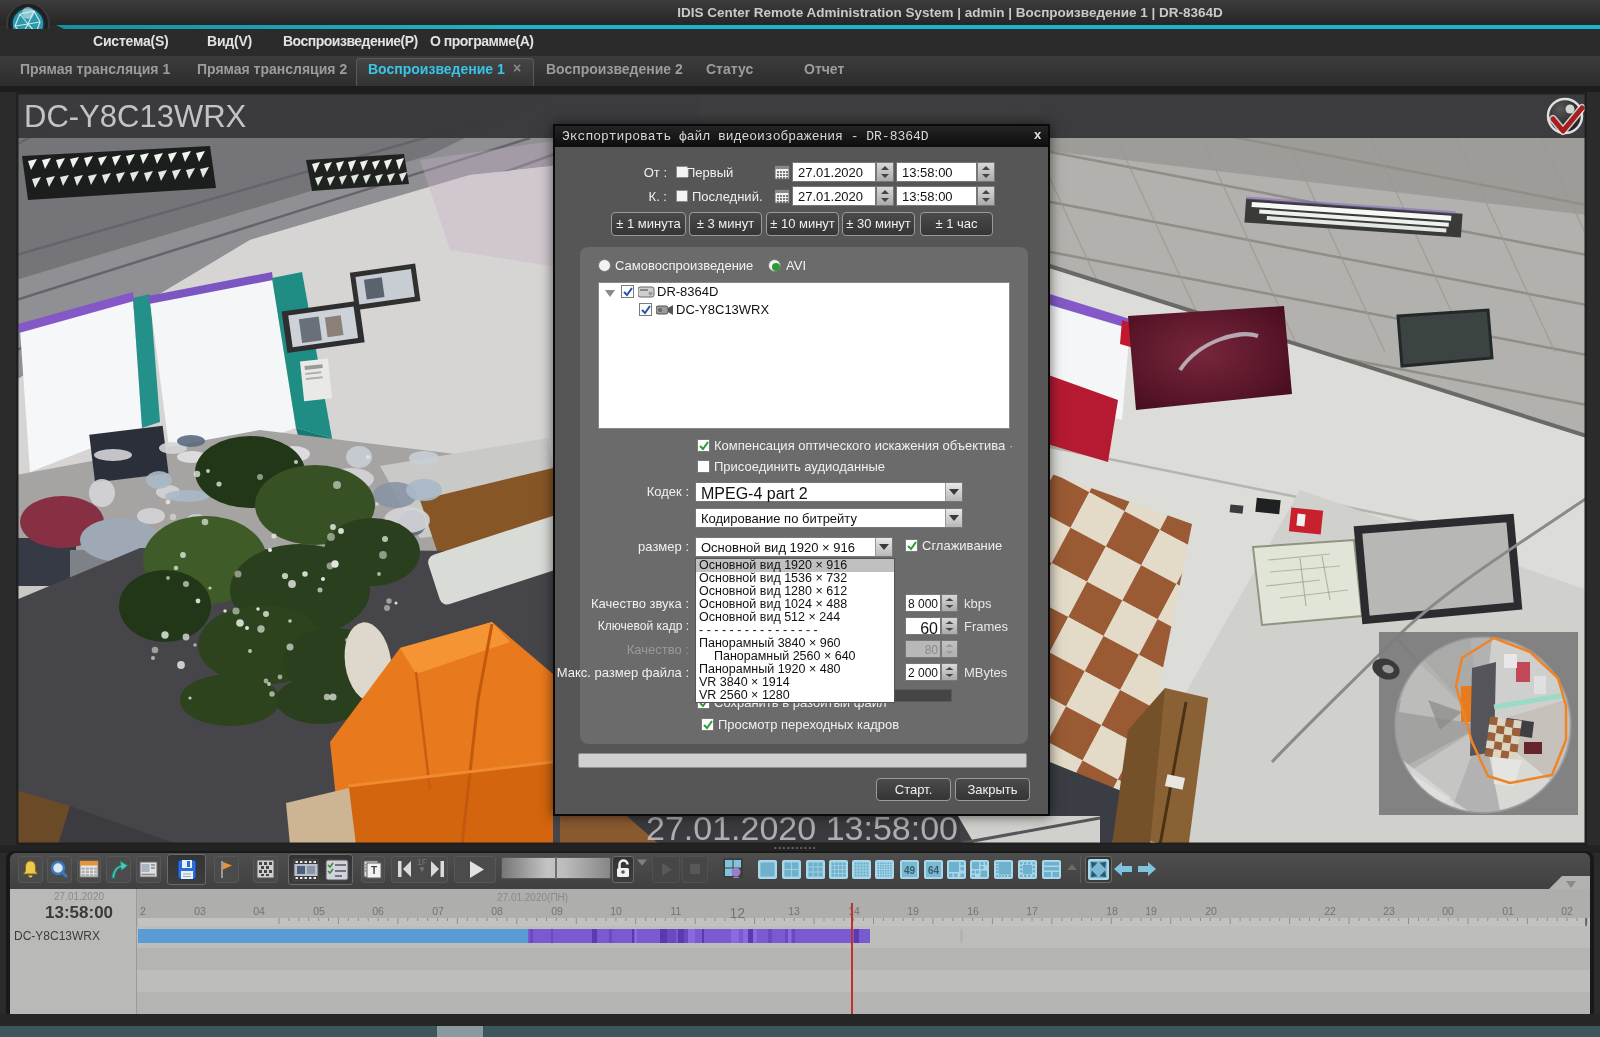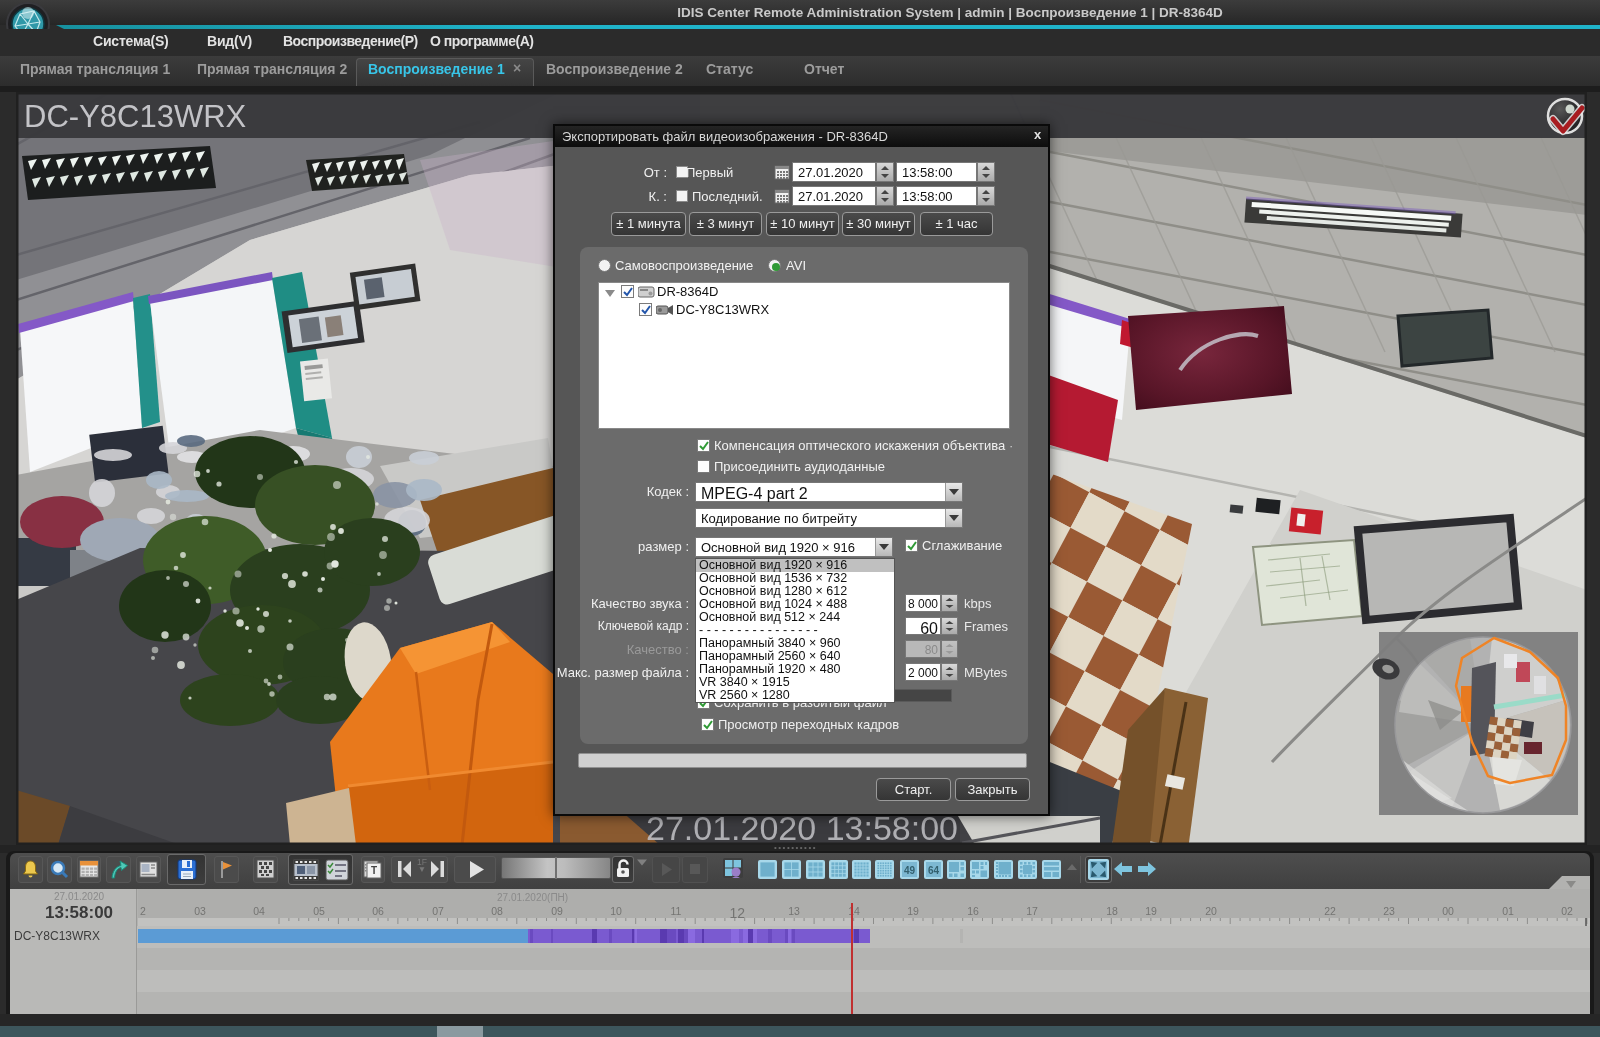--- a/index.html
+++ b/index.html
@@ -708,21 +708,21 @@
       </radialGradient>
     </defs>
 <circle cx="1565" cy="116" r="17" fill="url(#ptz)" stroke="#dedede" stroke-width="2.5"></circle>
 <circle cx="1570" cy="109" r="4.5" fill="#cfd8cf"></circle>
 <path d="M1553,119 L1563,131 L1582,108" stroke="#e8e8e8" stroke-width="8" fill="none" stroke-linecap="round" stroke-linejoin="round" opacity="0.85"></path>
 <path d="M1553,119 L1563,131 L1582,108" stroke="#a81c20" stroke-width="5" fill="none" stroke-linecap="round" stroke-linejoin="round"></path>
 <rect x="17" y="93" width="1569" height="751" fill="none" stroke="#202020" stroke-width="3"></rect>
   </svg>
 <div class="abs" style="left:553px;top:124px;width:497px;height:692px;background:#565656;border:2px solid #0a0a0a;box-shadow:0 0 12px rgba(0,0,0,0.6);">
 <div class="abs" style="left:0;top:0;width:493px;height:21px;background:linear-gradient(#242424,#0d0d0d);"></div>
-<div class="abs" style="left:7px;top:3px;font-size:13px;color:#d8d8d8;">Экспортировать файл видеоизображения - DR-8364D</div>
+<div class="abs" style="left:7px;top:3px;font-size:13px;color:#d8d8d8;font-family:Liberation Mono, monospace;">Экспортировать файл видеоизображения - DR-8364D</div>
 <div class="abs" style="left:479px;top:1px;font-size:13px;font-weight:bold;color:#e0e0e0;">x</div>
 <div class="abs" style="left:0;top:39px;width:112px;text-align:right;font-size:13px;color:#f0f0f0;">От :</div>
 <div class="abs" style="left:121px;top:40px;width:12px;height:12px;background:#f4f4f4;border:1px solid #8a8a8a;"></div>
 <div class="abs" style="left:131px;top:39px;font-size:13px;color:#f0f0f0;">Первый</div>
 <svg class="abs" style="left:219px;top:38px;" width="16" height="16">
       <rect x="1" y="2" width="14" height="13" fill="#f0f0f0" stroke="#666" stroke-width="1"></rect>
       <rect x="1" y="2" width="14" height="3" fill="#888"></rect>
       <g fill="#777">
         <rect x="3" y="7" width="2" height="2"></rect>
         <rect x="6" y="7" width="2" height="2"></rect>
@@ -882,23 +882,23 @@
     </svg>
 <div class="abs" style="left:163px;top:591px;font-size:13px;color:#f0f0f0;">Просмотр переходных кадров</div>
 <div class="abs" style="left:140px;top:432px;width:200px;height:145px;background:#fff;border:1px solid #555;z-index:5;"></div>
 <div class="abs" style="left:141px;top:433px;width:198px;height:13px;background:#c0c0c0;font-size:12.5px;color:#111;padding-left:3px;white-space:nowrap;z-index:6;line-height:13px;">Основной вид  1920 × 916</div>
 <div class="abs" style="left:141px;top:446px;width:198px;height:13px;font-size:12.5px;color:#111;padding-left:3px;white-space:nowrap;z-index:6;line-height:13px;">Основной вид  1536 × 732</div>
 <div class="abs" style="left:141px;top:459px;width:198px;height:13px;font-size:12.5px;color:#111;padding-left:3px;white-space:nowrap;z-index:6;line-height:13px;">Основной вид  1280 × 612</div>
 <div class="abs" style="left:141px;top:472px;width:198px;height:13px;font-size:12.5px;color:#111;padding-left:3px;white-space:nowrap;z-index:6;line-height:13px;">Основной вид  1024 × 488</div>
 <div class="abs" style="left:141px;top:485px;width:198px;height:13px;font-size:12.5px;color:#111;padding-left:3px;white-space:nowrap;z-index:6;line-height:13px;">Основной вид  512 × 244</div>
 <div class="abs" style="left:141px;top:498px;width:198px;height:13px;font-size:12.5px;color:#111;padding-left:3px;white-space:nowrap;z-index:6;line-height:13px;">- - - - - - - - - - - - - - - -</div>
 <div class="abs" style="left:141px;top:511px;width:198px;height:13px;font-size:12.5px;color:#111;padding-left:3px;white-space:nowrap;z-index:6;line-height:13px;">Панорамный  3840 × 960</div>
-<div class="abs" style="left:141px;top:524px;width:196px;height:13px;font-size:12.5px;color:#111;padding-left:3px;white-space:nowrap;z-index:6;line-height:13px;">Панорамный  2560 × 640</div>
+<div class="abs" style="left:141px;top:524px;width:196px;height:13px;font-size:12.5px;color:#111;padding-left:18px;white-space:nowrap;z-index:6;line-height:13px;">Панорамный  2560 × 640</div>
 <div class="abs" style="left:141px;top:537px;width:198px;height:13px;font-size:12.5px;color:#111;padding-left:3px;white-space:nowrap;z-index:6;line-height:13px;">Панорамный  1920 × 480</div>
-<div class="abs" style="left:141px;top:550px;width:198px;height:13px;font-size:12.5px;color:#111;padding-left:3px;white-space:nowrap;z-index:6;line-height:13px;">VR  3840 × 1915</div>
+<div class="abs" style="left:141px;top:550px;width:198px;height:13px;font-size:12.5px;color:#111;padding-left:3px;white-space:nowrap;z-index:6;line-height:13px;">VR  3840 × 1914</div>
 <div class="abs" style="left:141px;top:563px;width:198px;height:13px;font-size:12.5px;color:#111;padding-left:3px;white-space:nowrap;z-index:6;line-height:13px;">VR  2560 × 1280</div>
 <div class="abs" style="left:23px;top:627px;width:449px;height:15px;background:#d0d0d0;border:1px solid #909090;border-radius:2px;"></div>
 <div class="abs" style="left:321px;top:652px;width:75px;height:23px;background:linear-gradient(#4a4a4a,#353535);border:1px solid #9a9a9a;border-radius:4px;color:#f0f0f0;font-size:13px;text-align:center;padding-top:3px;">Старт.</div>
 <div class="abs" style="left:400px;top:652px;width:75px;height:23px;background:linear-gradient(#4a4a4a,#353535);border:1px solid #9a9a9a;border-radius:4px;color:#f0f0f0;font-size:13px;text-align:center;padding-top:3px;">Закрыть</div>
 </div>
 <div class="abs" style="left:0;top:845px;width:1600px;height:8px;background:#232323;"></div>
 <div class="abs" style="left:774px;top:846px;width:70px;height:6px;color:#686868;font-size:8px;letter-spacing:1.5px;line-height:4px;">••••••••••</div>
 <div class="abs" style="left:6px;top:851px;width:1588px;height:172px;background:#191919;border-radius:8px;"></div>
 <div class="abs" style="left:10px;top:853px;width:1580px;height:36px;background:linear-gradient(#4e4e4e,#404040);border-radius:6px 6px 0 0;"></div>
 <div class="abs" style="left:18px;top:856px;width:25px;height:27px;background:#4b4b4b;border:1px solid #575757;border-radius:3px;"><svg width="23" height="25" viewBox="0 0 23 25">

